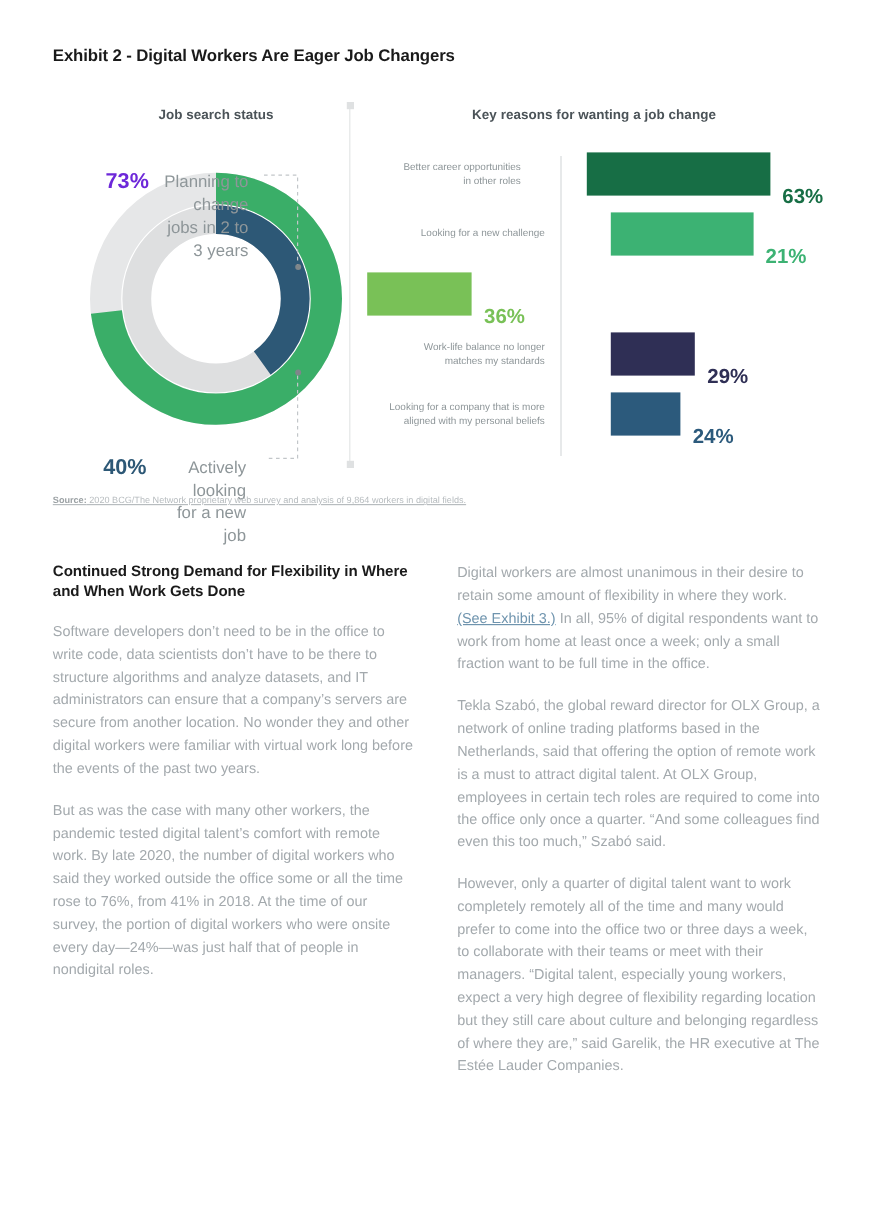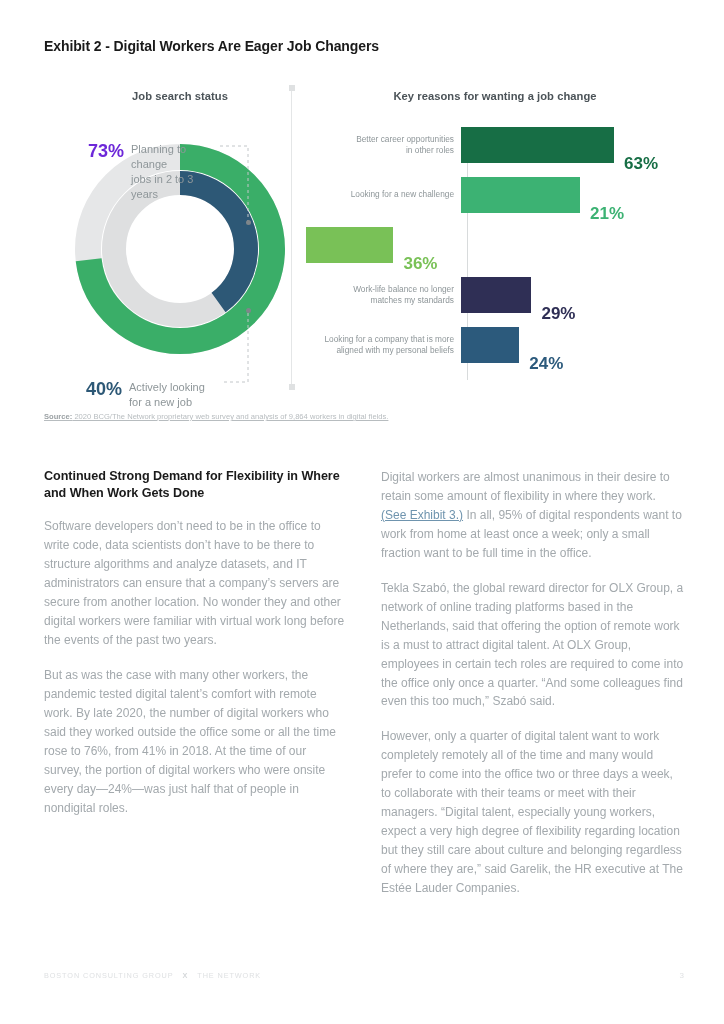--- a/index.html
+++ b/index.html
@@ -90,24 +90,25 @@
   }
   .donut-label .pct {
     font-size: 18px;
     font-weight: bold;
     line-height: 1;
     white-space: nowrap;
   }
   .donut-label .pct.green { color: #6d28d9; }
   .donut-label .pct.blue  { color: #2d5876; }
   .donut-label .desc {
-    font-size: 11px;
+    font-size: 14px;
     color: #8e9699;
     line-height: 1.35;
     max-width: 76px;
+    text-align: right;
   }
   .donut-label.top { left: 16px; top: 32px; }
   .donut-label.bottom { left: 14px; top: 270px; }
   .leader-dot {
     position: absolute;
     width: 5px;
     height: 5px;
     border-radius: 50%;
     background: #7f868a;
   }
@@ -128,20 +129,21 @@
     height: 250px;
     background: #d8dbdc;
   }
   .bar-row {
     position: absolute;
     left: 0;
     width: 380px;
     height: 38px;
     display: flex;
     align-items: center;
+    gap: 48px;
   }
   .bar-cat {
     width: 155px;
     text-align: right;
     padding-right: 7px;
     font-size: 8.3px;
     color: #8e9699;
     line-height: 1.35;
   }
   .bar-track {
@@ -327,22 +329,14 @@
       <p>Software developers don’t need to be in the office to write code, data scientists don’t have to be there to structure algorithms and analyze datasets, and IT administrators can ensure that a company’s servers are secure from another location. No wonder they and other digital workers were familiar with virtual work long before the events of the past two years.</p>
       <p>But as was the case with many other workers, the pandemic tested digital talent’s comfort with remote work. By late 2020, the number of digital workers who said they worked outside the office some or all the time rose to 76%, from 41% in 2018. At the time of our survey, the portion of digital workers who were onsite every day—24%—was just half that of people in nondigital roles.</p>
     </div>
     <div class="col right">
       <p><span>Digital workers are almost unanimous in their desire to retain some amount of flexibility in where they work. </span><a class="xlink" href="#">(See Exhibit 3.)</a><span> In all, 95% of digital respondents want to work from home at least once a week; only a small fraction want to be full time in the office.</span></p>
       <p>Tekla Szabó, the global reward director for OLX Group, a network of online trading platforms based in the Netherlands, said that offering the option of remote work is a must to attract digital talent. At OLX Group, employees in certain tech roles are required to come into the office only once a quarter. “And some colleagues find even this too much,” Szabó said.</p>
       <p>However, only a quarter of digital talent want to work completely remotely all of the time and many would prefer to come into the office two or three days a week, to collaborate with their teams or meet with their managers. “Digital talent, especially young workers, expect a very high degree of flexibility regarding location but they still care about culture and belonging regardless of where they are,” said Garelik, the HR executive at The Estée Lauder Companies.</p>
     </div>
   </div>
 
-  <div class="footer">
-    <div class="footer-brand">
-      <span>BOSTON CONSULTING GROUP</span>
-      <span class="footer-x">X</span>
-      <span>THE NETWORK</span>
-    </div>
-    <span class="page-num">3</span>
-  </div>
 
 </div>
 
 </body></html>

